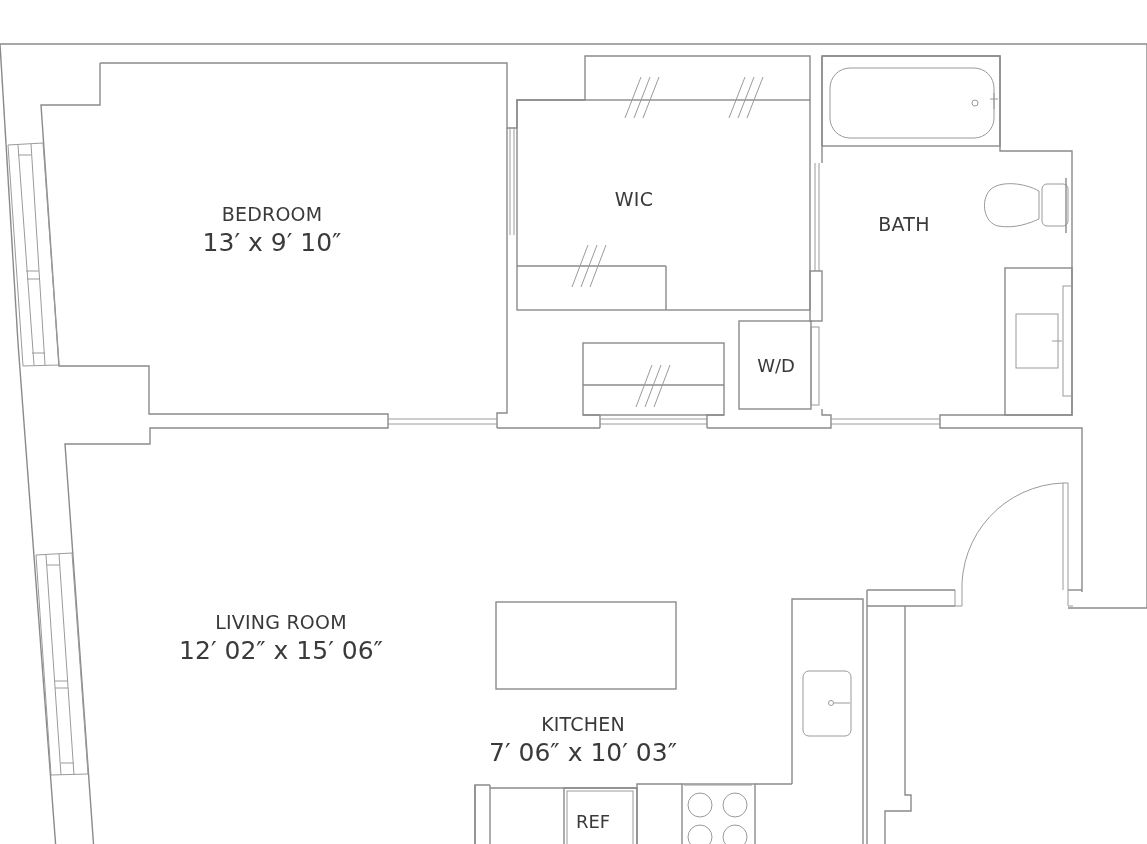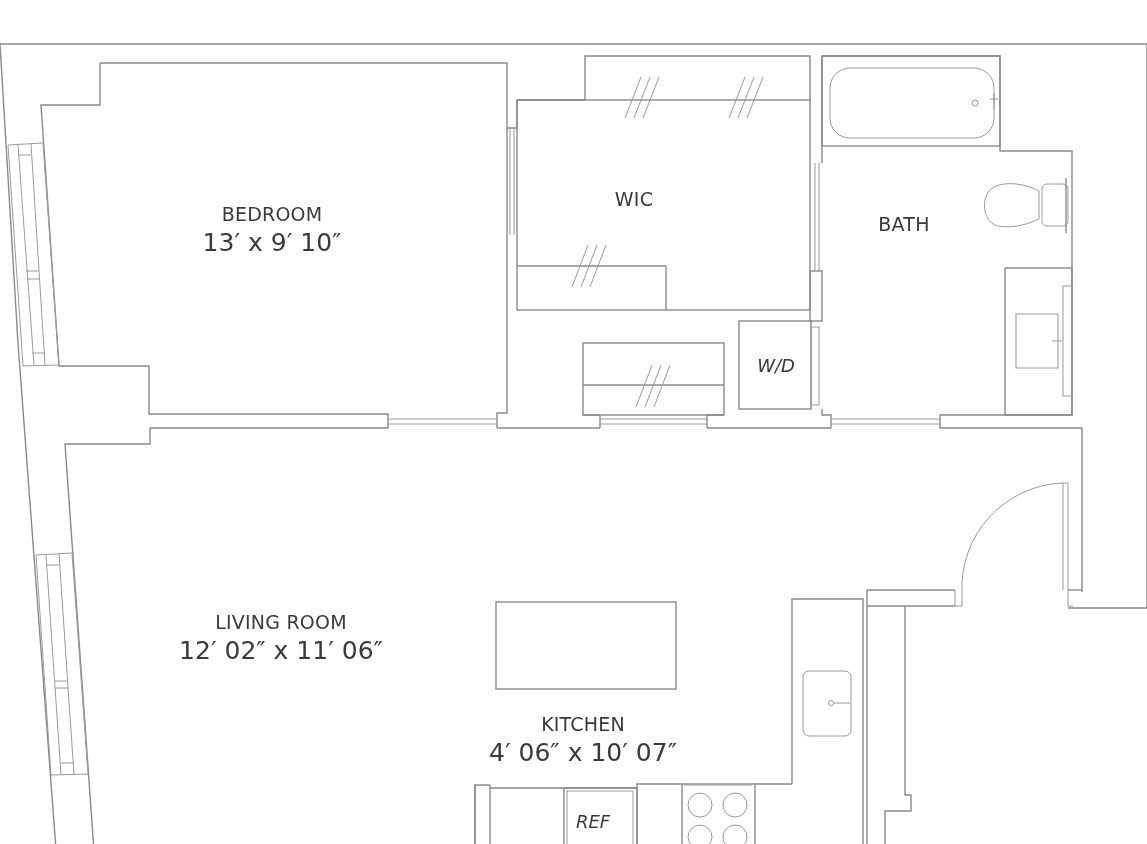--- a/index.html
+++ b/index.html
@@ -19,21 +19,20 @@
   }
   .label .name { font-size: 19px; letter-spacing: 0.2px; }
   .label .dim { font-size: 25px; }
   .fixture-label {
     position: absolute;
     font-family: "DejaVu Sans", sans-serif;
     color: #3a3a3a;
     font-size: 18px;
     transform: translate(-50%, -50%);
     white-space: nowrap;
-    font-style: italic;
   }
 </style>
 </head>
 <body>
 
 <div id="plan">
 <svg width="1147" height="844" viewBox="0 0 1147 844">
 
   <g>
     <polyline class="ln" points="0,1 1147,1 1147,565 1068,565"></polyline>
@@ -193,23 +192,23 @@
 <div class="label" style="left:634px; top:145px;">
   <div class="name">WIC</div>
 </div>
 
 <div class="label" style="left:904px; top:170px;text-align:right;">
   <div class="name">BATH</div>
 </div>
 
 <div class="label" style="left:281px; top:568px;text-align:center;">
   <div class="name">LIVING ROOM</div>
-  <div class="dim">12′ 02″ x 11′ 06″</div>
+  <div class="dim">12′ 02″ x 15′ 06″</div>
 </div>
 
 <div class="label" style="left:583px; top:670px;">
   <div class="name">KITCHEN</div>
-  <div class="dim">4′ 06″ x 10′ 07″</div>
+  <div class="dim">7′ 06″ x 10′ 03″</div>
 </div>
 
 <div class="fixture-label" style="left:776px; top:322px;">W/D</div>
 <div class="fixture-label" style="left:593px; top:778px;">REF</div>
 </div>
 
 </body></html>

